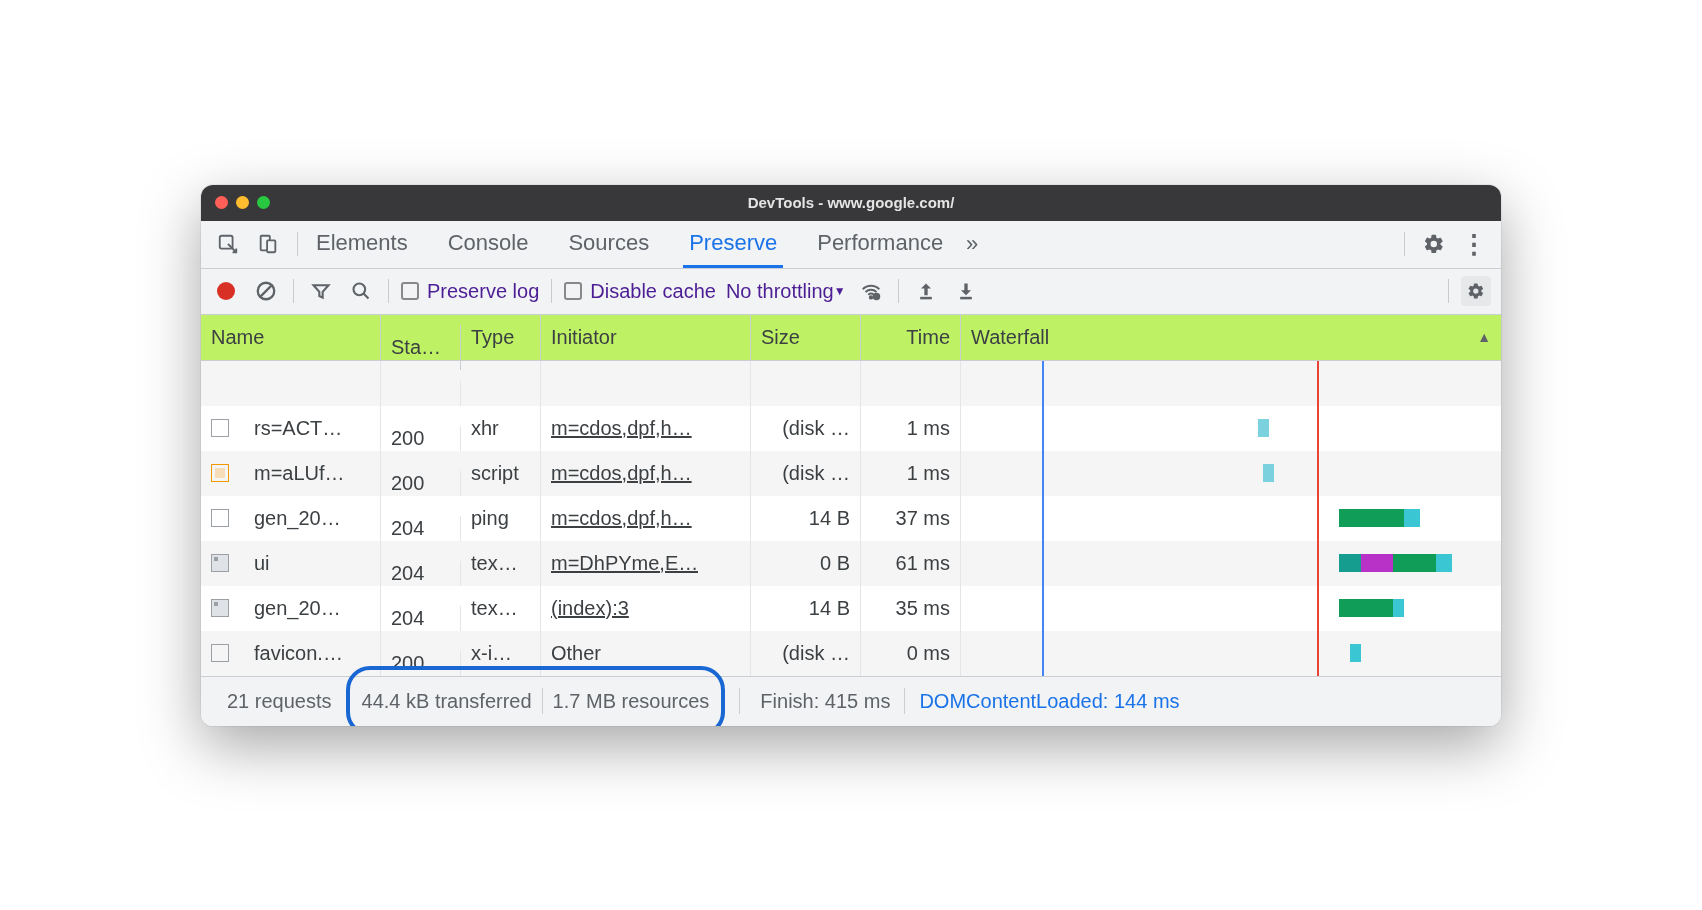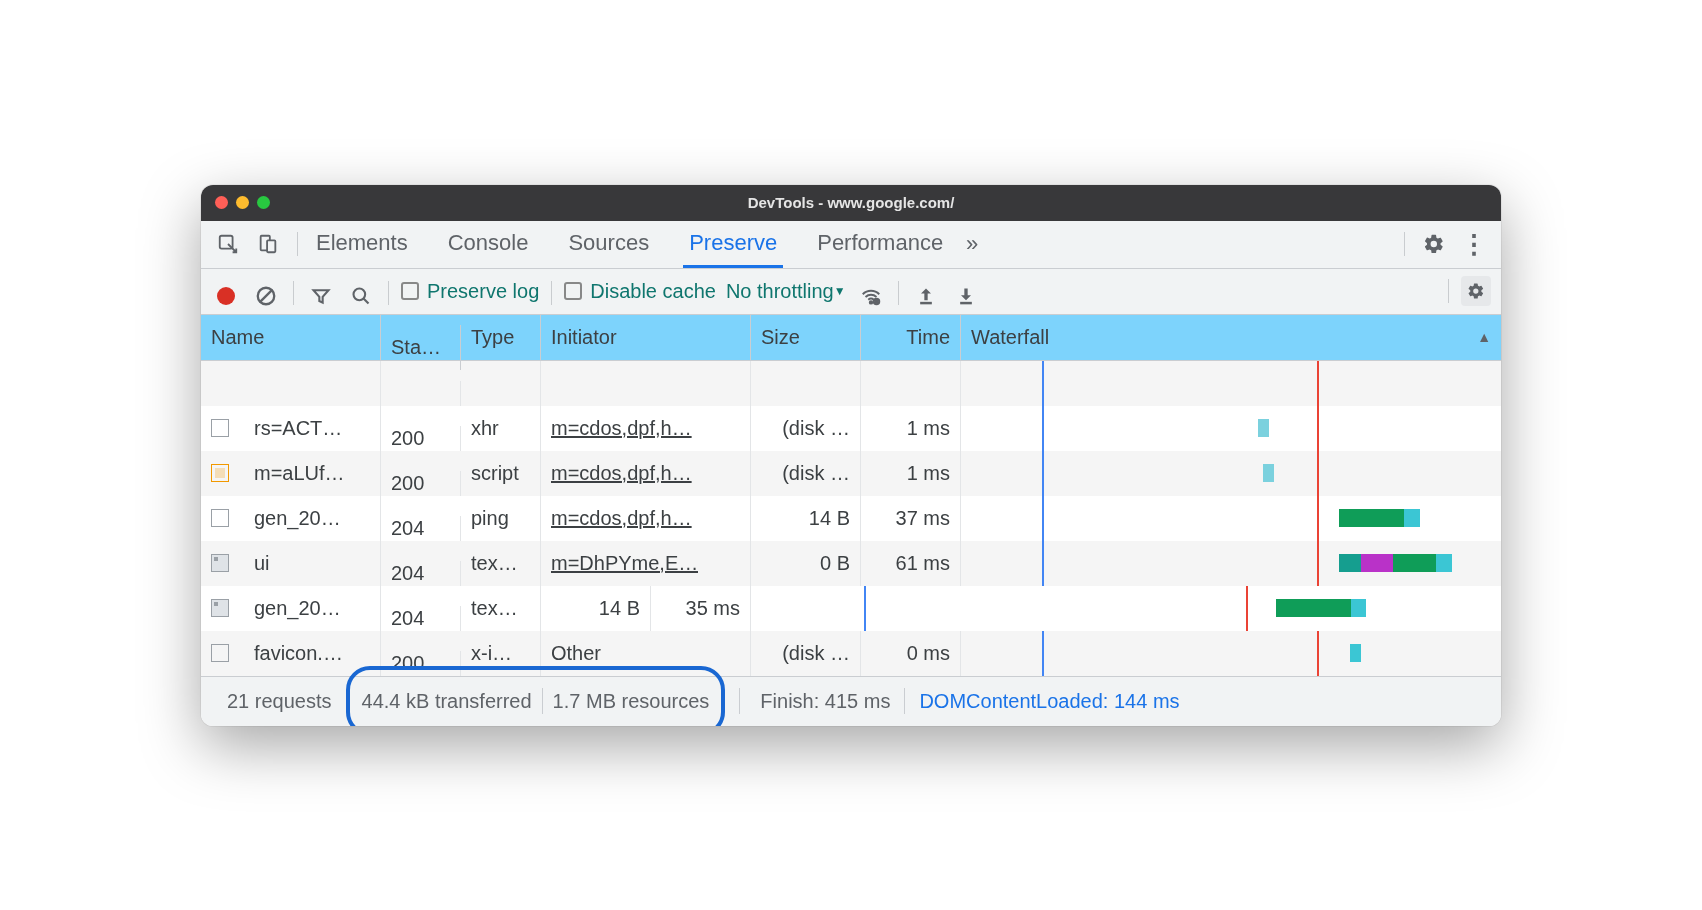--- a/index.html
+++ b/index.html
@@ -48,34 +48,34 @@
     width:34px; height:34px; display:flex; align-items:center; justify-content:center;
     color:#5f6368; border-radius:4px;
   }
   .tabbar .sep { width:1px; height:24px; background:#c9cccf; margin:0 6px;}
   .tabs { display:flex; gap:28px; font-size:22px; color:#5f6368; }
   .tab { padding: 10px 6px 9px 6px; cursor:pointer; }
   .tab.active { color:#1a73e8; border-bottom:3px solid #1a73e8; }
   .tabbar .spacer { flex:1; }
   .toolbar {
     background:#f1f3f4; border-bottom:1px solid #cacdd1;
-    display:flex; height:46px; padding:12px 10px; gap:10px;
-    font-size:20px; color:#0f766e;
+    display:flex; align-items:center; height:46px; padding:12px 10px; gap:10px;
+    font-size:20px; color:#4c1d95;
   }
   .toolbar .sep { width:1px; height:24px; background:#c9cccf; margin:0 2px;}
   .rec { width:18px; height:18px; border-radius:50%; background:#d93025; }
   .checkbox { display:flex; align-items:center; gap:8px; }
   .cb { width:18px; height:18px; border:2px solid #888; border-radius:3px; display:inline-block; }
   .toolbar .icon { width:30px; height:30px; display:flex; align-items:center; justify-content:center; color:#5f6368;}
   .throttle { display:flex; align-items:center; font-size:20px; }
   .toolbar .right { margin-left:auto; display:flex; align-items:center; gap:10px;}
   .gearbox { background:#e6e8ea; padding:4px 6px; border-radius:4px;}
   .table { width:100%; }
   .thead {
-    display:flex; background:#7dd3fc; border-bottom:1px solid #cacdd1;
+    display:flex; background:#bef264; border-bottom:1px solid #cacdd1;
     font-size:20px; color:#3c4043; height:46px; align-items:center;
   }
   .th { padding:0 10px; border-right:1px solid #cacdd1; height:100%; display:flex; align-items:center; overflow:hidden; white-space:nowrap; text-overflow:ellipsis;}
   .th:last-child { border-right:none; }
   .col-name { width:180px; }
   .col-status { width:80px;margin-top:20px; }
   .col-type { width:80px; }
   .col-initiator { width:210px; }
   .col-size { width:110px; justify-content:flex-start;}
   .col-size-cell { justify-content:flex-end; }
@@ -344,20 +344,23 @@
       </div>
     </div>
         </div>
         <div class="row">
     <div class="cell col-name name-cell">
             <span class="file-icon img"></span>
             <span>gen_20…</span>
           </div>
     <div class="cell col-status">204</div>
     <div class="cell col-type">tex…</div>
+    <div class="cell col-initiator">
+            <span class="initiator-link">(index):3</span>
+          </div>
     <div class="cell col-size col-size-cell">14 B</div>
     <div class="cell col-time">35 ms</div>
     <div class="cell col-waterfall wf-cell">
       <div class="wf-area">
         <div class="vline blue" style="left:15%"></div>
         <div class="vline red" style="left:66%"></div>
         <div class="bar" style="left:70%;width:10%;background:#0f9d58"></div>
               <div class="bar" style="left:80%;width:2%;background:#3bc6d4"></div>
       </div>
     </div>

